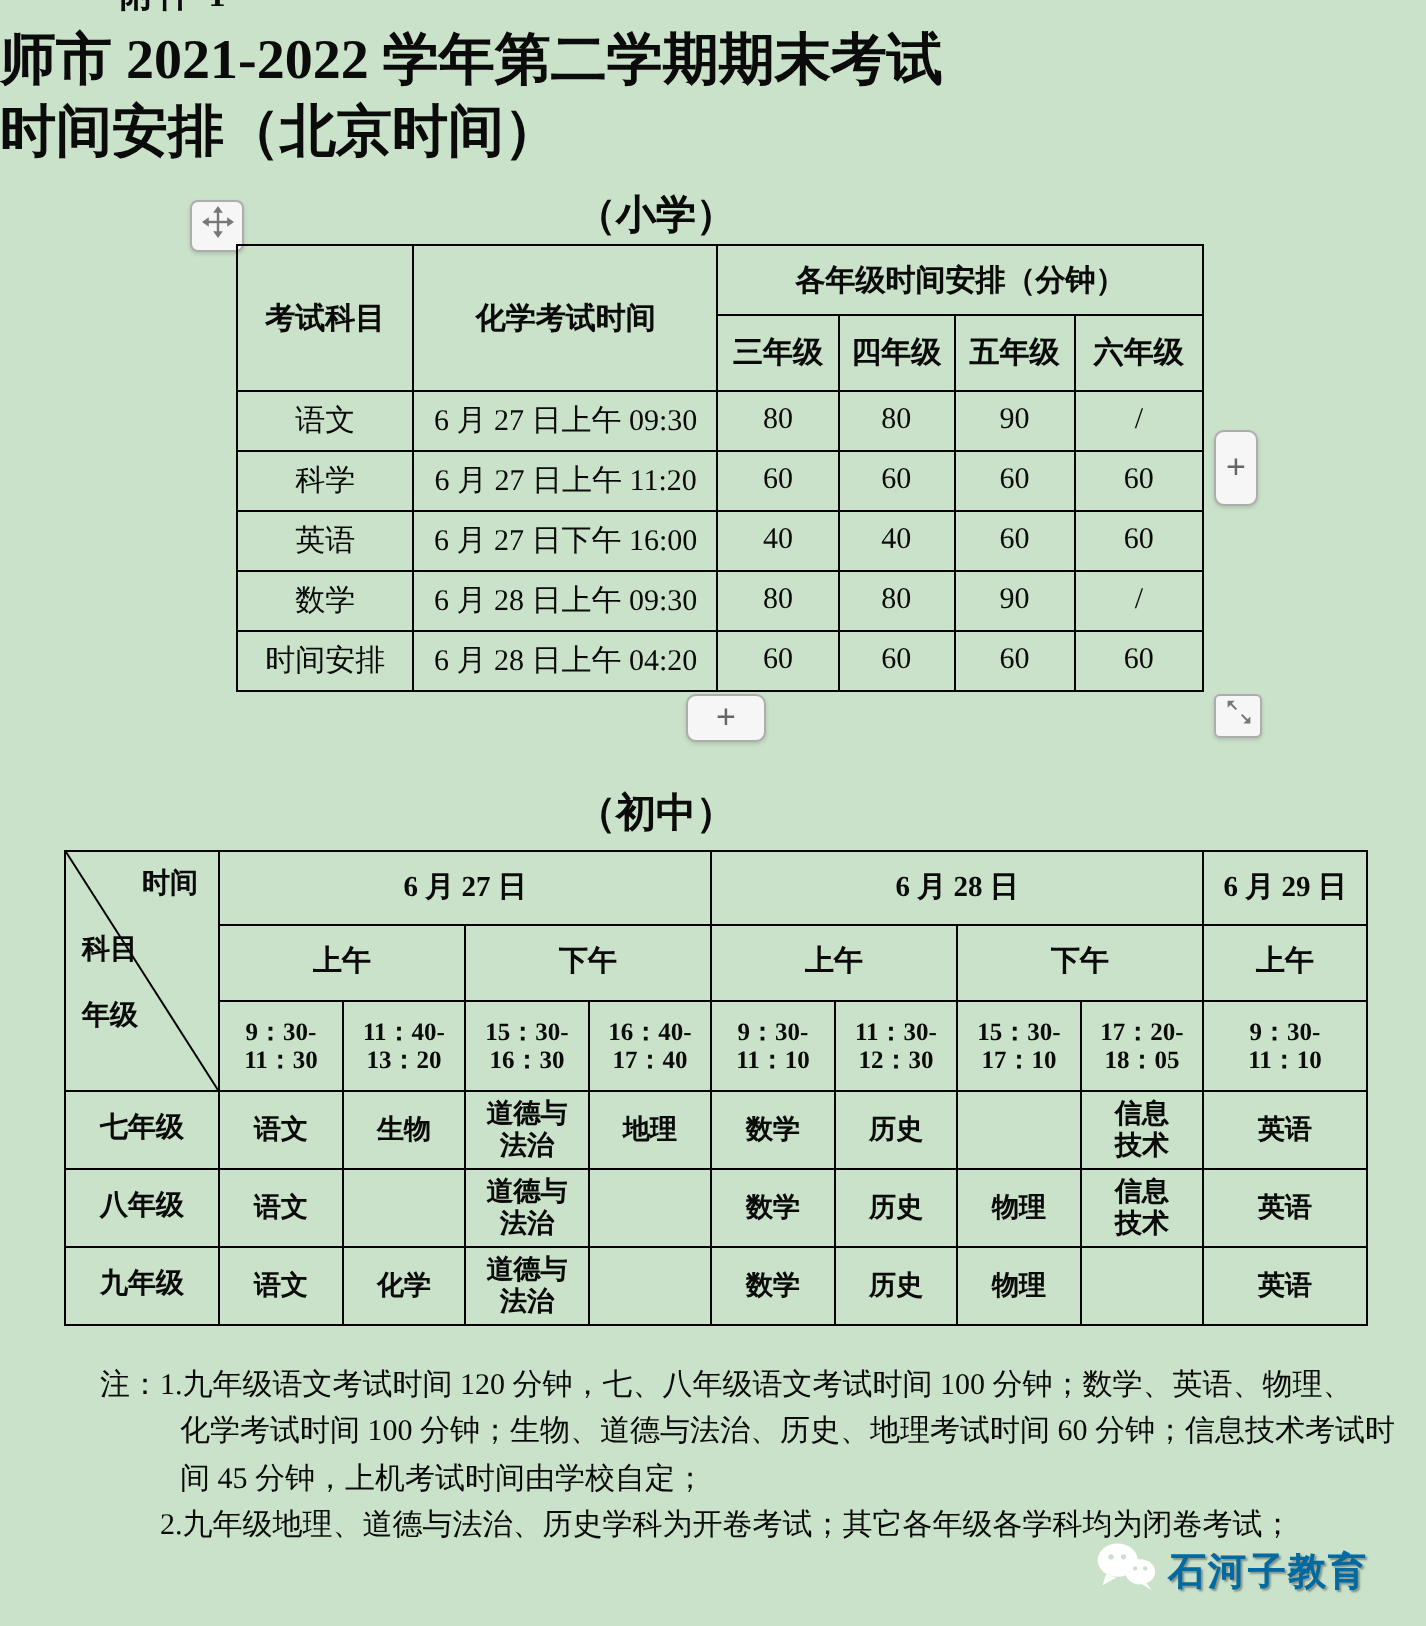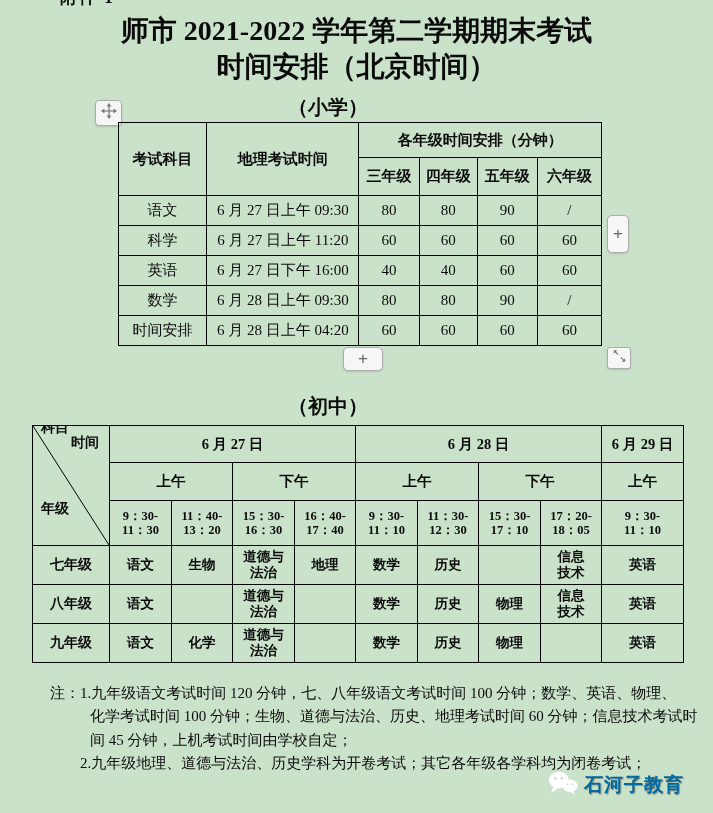--- a/index.html
+++ b/index.html
@@ -8,21 +8,21 @@
     width:713px;height:813px;
     background:#cbe2ca;
     font-family:"Liberation Serif","DejaVu Serif",serif;
     color:#0b0b0b;
     overflow:hidden;
   }
   
   .attachment-clip{position:absolute;left:60px;top:0;width:110px;height:7px;overflow:hidden;}
   .attachment-clip span{display:block;margin-top:-14px;font-size:17px;font-weight:700;letter-spacing:2px;}
 
-  .title{position:absolute;left:0;width:713px;text-align:center;font-weight:700;font-size:28px;line-height:34px;}
+  .title{position:absolute;left:0;width:713px;text-align:left;font-weight:700;font-size:28px;line-height:34px;}
   .title.l1{top:14px;}
   .title.l2{top:50px;}
   .section-title{position:absolute;left:0;width:656px;text-align:center;font-weight:700;font-size:20px;}
   .section-title.s1{top:94px;}
   .section-title.s2{top:393px;}
 
   table{border-collapse:collapse;table-layout:fixed;position:absolute;}
   td{border:1.5px solid #000;text-align:center;vertical-align:middle;padding:0;overflow:hidden;}
 
   
@@ -37,21 +37,21 @@
   .t2 td{font-size:13.5px;white-space:pre-line;line-height:1.15;}
   .t2 .r-date td{height:36px;font-size:14.5px;}
   .t2 .r-period td{height:37px;font-size:14.5px;}
   .t2 .r-time td{height:44px;font-size:12.5px;}
   .t2 .r-grade td{height:38px;}
   .t2 .r-grade td.grade{font-size:14px;}
   td.corner{position:relative;padding:0;}
   .corner .diag{position:absolute;left:0;top:0;width:100%;height:100%;}
   .corner .c-time{position:absolute;top:9px;right:10px;font-size:14px;}
   .corner .c-subj{position:absolute;left:8px;bottom:10px;font-size:14px;text-align:left;line-height:1.2;}
-  .corner .c-subj span{display:block;margin-top:48px;}
+  .corner .c-subj span{display:block;}
 
   
   .widget{
     position:absolute;background:#f6f6f6;border:1px solid #adadad;border-radius:4px;
     display:flex;align-items:center;justify-content:center;color:#666;
     box-shadow:0 1px 2px rgba(0,0,0,0.15);
     font-family:"Liberation Sans","DejaVu Sans",sans-serif;
   }
   .move-handle{left:95px;top:100px;width:25px;height:24px;}
   .plus-right{left:607px;top:215px;width:20px;height:36px;border-radius:5px;font-size:17px;}
@@ -107,21 +107,21 @@
       <col style="width:88px">
         <col style="width:152px">
         <col style="width:60px">
       <col style="width:58px">
         <col style="width:60px">
         <col style="width:64px">
     </colgroup>
     <tbody>
         <tr class="h1">
       <td rowspan="2">考试科目</td>
-      <td rowspan="2">地理考试时间</td>
+      <td rowspan="2">化学考试时间</td>
       <td colspan="4">各年级时间安排（分钟）</td>
     </tr>
     <tr class="h2">
       <td>三年级</td>
       <td>四年级</td>
       <td>五年级</td>
       <td>六年级</td>
     </tr>
     <tr class="body">
       <td>语文</td>

